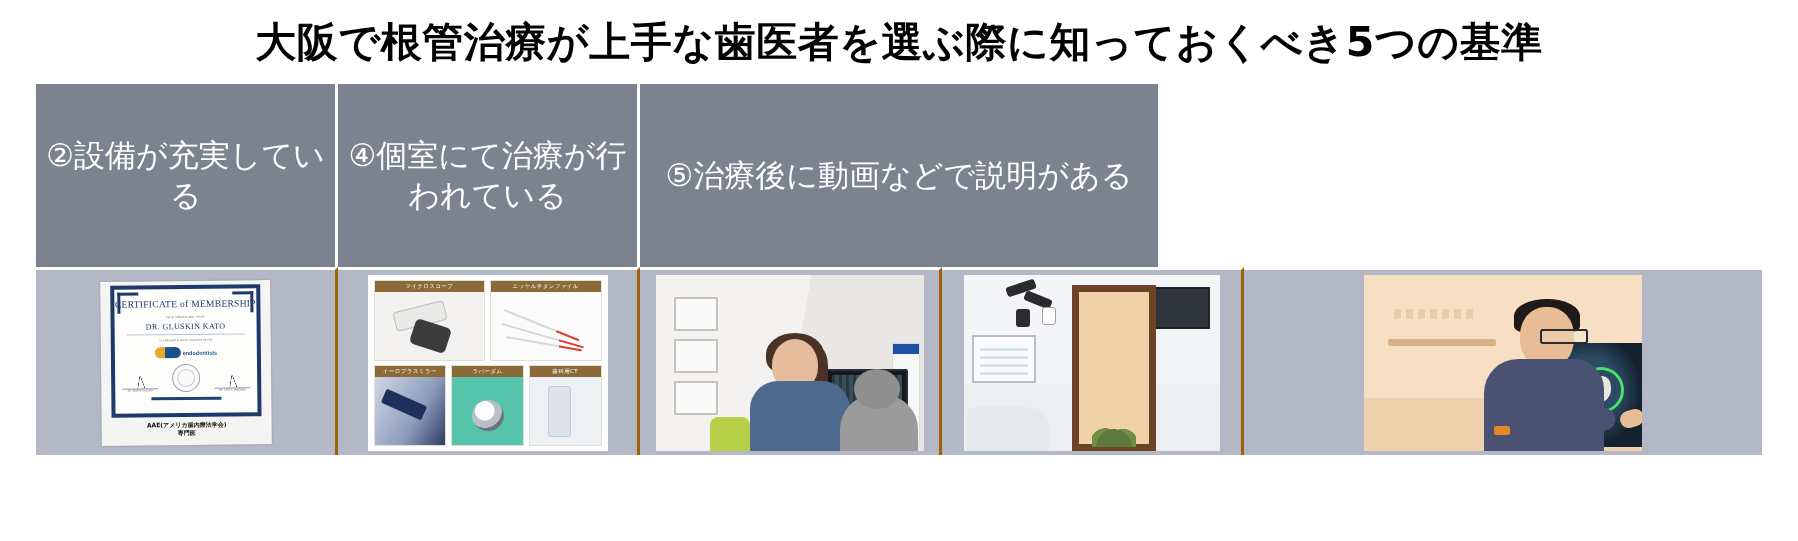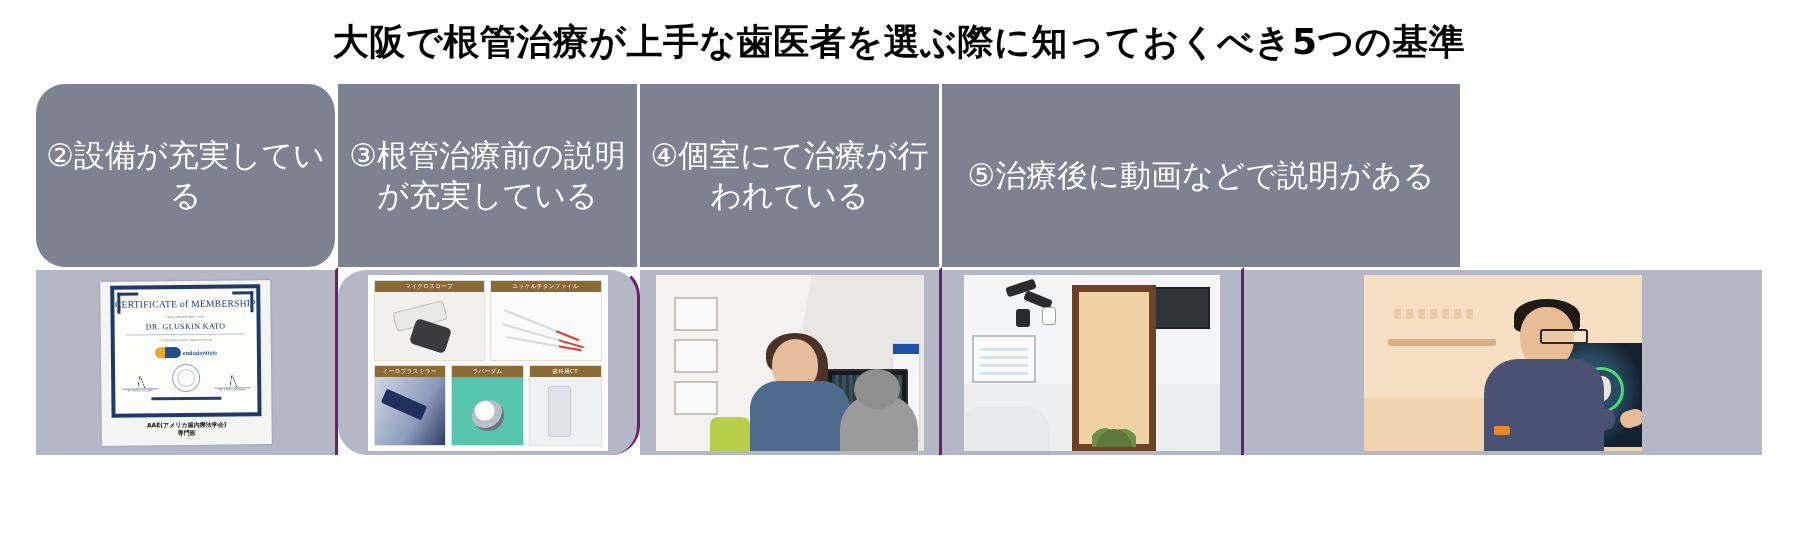--- a/index.html
+++ b/index.html
@@ -22,21 +22,21 @@
 
   
   .title-bar {
     height: 84px;
     display: flex;
     align-items: center;
     justify-content: center;
     background: #ffffff;
   }
   .page-title {
-    font-size: 36px;
+    font-size: 41px;
     font-weight: 700;
     color: #000000;
     letter-spacing: 0.5px;
     white-space: nowrap;
     line-height: 1;
     font-family: "DejaVu Sans", "Liberation Sans", sans-serif;
   }
 
   
   .table-wrap {
@@ -72,31 +72,31 @@
     color: #ffffff;
     font-size: 31px;
     font-weight: 500;
     line-height: 1.28;
     font-family: "DejaVu Sans", "Liberation Sans", sans-serif;
     word-break: break-all;
   }
 
   .img-cell {
     background: #b3b7c6;
-    border-right: 3px solid #701a75;
+    border-right: 3px solid #a16207;
     border-top: 3px solid #ffffff;
     display: flex;
     align-items: center;
     justify-content: center;
   }
   .img-cell:last-child { border-right: none; }
 
   
   .c1 { width: 302px; }
-  .c2 { width: 302px; border-radius: 29px; }
+  .c2 { width: 302px; }
   .c3 { width: 302px; }
   .c4 { width: 302px; }
   .c5 { width: 518px; }
 
   
   .photo {
     position: relative;
     overflow: hidden;
     background: #ffffff;
   }
@@ -375,23 +375,20 @@
 
   <div class="table-wrap">
 
     <div class="row header-row">
 
 
       <div class="cell head-cell c2">
         <div class="head-text">②設備が充実している</div>
       </div>
 
-      <div class="cell head-cell c3">
-        <div class="head-text">③根管治療前の説明が充実している</div>
-      </div>
 
       <div class="cell head-cell c4">
         <div class="head-text">④個室にて治療が行われている</div>
       </div>
 
       <div class="cell head-cell c5">
         <div class="head-text">⑤治療後に動画などで説明がある</div>
       </div>
     </div>
 

